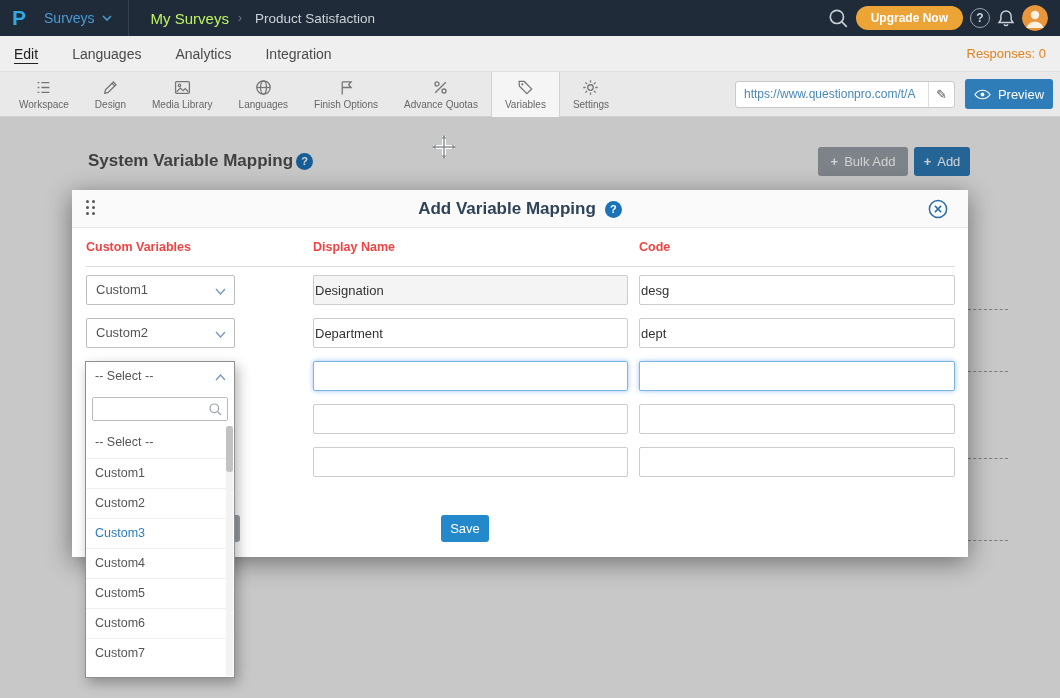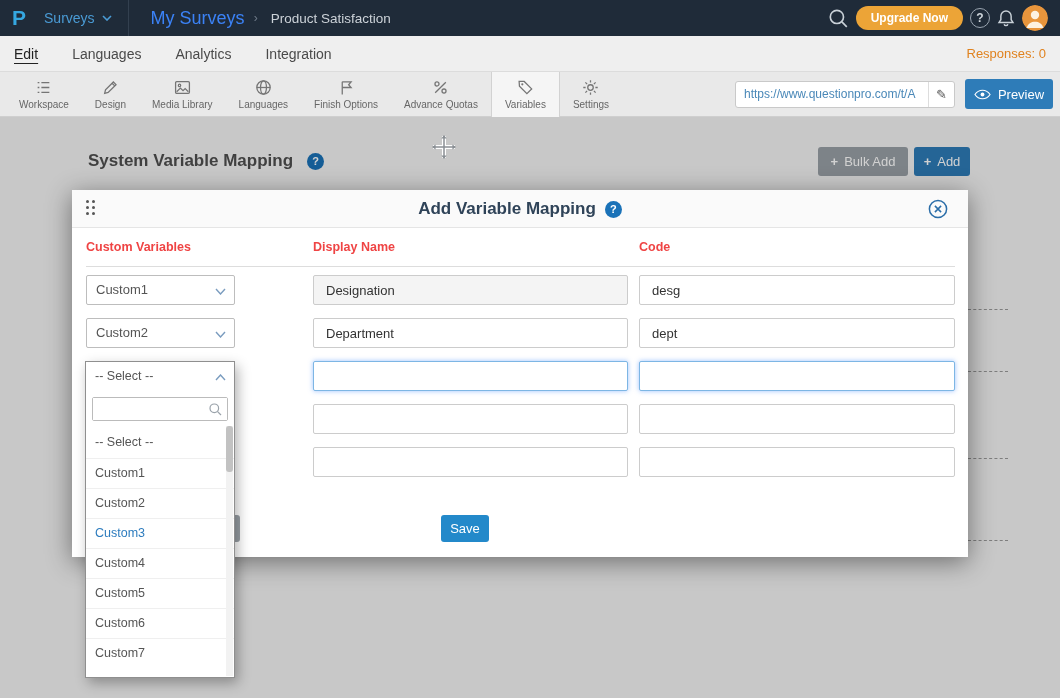--- a/index.html
+++ b/index.html
@@ -4,21 +4,21 @@
 <style>
   * { margin:0; padding:0; box-sizing:border-box; font-family:"Liberation Sans", sans-serif; }
   html,body { width:1060px; height:698px; overflow:hidden; }
   body { position:relative; background:#f4f4f4; }
 
   
   .topbar { position:absolute; top:0; left:0; width:1060px; height:36px; background:#1f2b39; display:flex; align-items:center; z-index:4; }
   .logo { margin-left:12px; font-size:21px; font-weight:bold; color:#35a7e0; cursor:pointer; }
   .surveys { margin-left:18px; display:flex; align-items:center; gap:7px; color:#4a9bd5; font-size:14px; cursor:pointer; }
   .tb-divider { width:1px; height:36px; background:#33404f; margin-left:16px; }
-  .crumb { margin-left:22px; color:#3b82f6; font-size:18px; cursor:pointer; text-decoration:none; }
+  .crumb { margin-left:22px; color:#bef264; font-size:15px; cursor:pointer; text-decoration:none; }
   .crumb-sep { margin-left:9px; color:#6d7988; font-size:12px; }
   .tb-title { margin-left:13px; color:#ccd2d8; font-size:13.5px; }
   .tb-right { margin-left:auto; margin-right:12px; display:flex; align-items:center; gap:7px; }
   .tb-iconbtn { display:flex; align-items:center; justify-content:center; cursor:pointer; }
   .upgrade-btn { background:#eca437; color:#fff; font-size:12px; font-weight:bold; padding:5px 15px; border-radius:13px; border:none; cursor:pointer; }
   .help-circle { width:20px; height:20px; border-radius:50%; border:1.5px solid #9aa5b1; color:#cfd6dc; font-size:12px; font-weight:bold; display:flex; align-items:center; justify-content:center; cursor:pointer; }
   .avatar { width:26px; height:26px; border-radius:50%; overflow:hidden; cursor:pointer; }
 
   
   .navbar { position:absolute; top:36px; left:0; width:1060px; height:36px; background:#efefef; border-bottom:1px solid #dcdcdc; display:flex; align-items:center; padding:12px 14px; z-index:4;text-align:center; }
@@ -32,42 +32,42 @@
   .titem svg { stroke:#757575; fill:none; stroke-width:1.2; }
   .titem .tlabel { font-size:10px; color:#666; white-space:nowrap; }
   .titem.active { background:#f5f5f5; border-left:1px solid #d2d2d2; border-right:1px solid #d2d2d2; }
   .url-box { position:absolute; left:735px; top:9px; width:220px; height:27px; background:#ffffff; border:1px solid #c9c9c9; border-radius:3px; display:flex; }
   .url-text { flex:1; font-size:12px; color:#4a88b8; line-height:25px; padding:0 8px; overflow:hidden; white-space:nowrap; }
   .url-edit { width:26px; border-left:1px solid #ddd; display:flex; align-items:center; justify-content:center; color:#555; font-size:13px; cursor:pointer; }
   .preview-btn { position:absolute; left:965px; top:7px; width:88px; height:30px; background:#2e7cb8; border:none; border-radius:3px; color:#fff; font-size:13px; display:flex; align-items:center; justify-content:center; gap:7px; cursor:pointer; }
 
   
   .content { position:absolute; top:117px; left:0; width:1060px; height:581px; background:#f4f4f4; }
-  .page-heading { position:absolute; left:88px; top:34px; font-size:17px; font-weight:600; color:#4f4f4f; display:flex; align-items:center; gap:14px; }
+  .page-heading { position:absolute; left:88px; top:34px; font-size:17px; font-weight:600; color:#4f4f4f; display:flex; align-items:center; gap:3px; }
   .qhelp { width:17px; height:17px; border-radius:50%; background:#1a72b8; color:#fff; font-size:11px; font-weight:bold; display:inline-flex; align-items:center; justify-content:center; cursor:pointer; }
   .bulk-add-btn { position:absolute; left:818px; top:30px; width:90px; height:29px; background:#99a0a6; border:none; border-radius:3px; color:#fff; font-size:13px; display:flex; align-items:center; justify-content:center; gap:6px; cursor:pointer; }
   .add-btn { position:absolute; left:914px; top:30px; width:56px; height:29px; background:#2e7cb8; border:none; border-radius:3px; color:#fff; font-size:13px; display:flex; align-items:center; justify-content:center; gap:6px; cursor:pointer; }
   .plus-glyph { font-weight:bold; font-size:13px; }
   .dash { position:absolute; left:968px; width:40px; border-top:1px dashed #9a9a9a; }
 
   .overlay { position:absolute; top:117px; left:0; width:1060px; height:581px; background:rgba(0,0,0,0.18); z-index:5; }
 
   
   .modal { position:absolute; left:72px; top:190px; width:896px; height:367px; background:#fff; z-index:10; box-shadow:0 5px 24px rgba(0,0,0,0.45); }
   .m-head { position:relative; height:38px; background:#fafafa; border-bottom:1px solid #e5e5e5; }
   .drag-dots { position:absolute; left:14px; top:10px; display:grid; grid-template-columns:3px 3px; grid-auto-rows:3px; gap:3px; cursor:move; }
   .drag-dots i { width:3px; height:3px; border-radius:50%; background:#555; }
   .m-title { height:38px; display:flex; align-items:center; justify-content:center; gap:9px; font-size:17px; font-weight:bold; color:#2f4358; }
   .m-close { position:absolute; right:20px; top:9px; cursor:pointer; width:20px; height:20px; }
   .m-colhdr { position:absolute; top:50px; font-size:12.5px; font-weight:bold; color:#ef4444; }
   .col-line { position:absolute; left:14px; right:13px; top:76px; border-top:1px solid #ddd; }
   .m-row { position:absolute; left:0; width:896px; height:30px; }
   .sel { position:absolute; left:14px; width:149px; height:30px; border:1px solid #bdbdbd; border-radius:2px; background:#fff; font-size:13px; color:#555; line-height:28px; padding-left:9px; cursor:pointer; }
   .sel .chev { position:absolute; right:8px; top:12px; }
-  .m-inp { position:absolute; height:30px; border:1px solid #ccc; border-radius:2px; font-size:13px; color:#333; padding:0 12px; background:#fff; outline:none; }
+  .m-inp { position:absolute; height:30px; border:1px solid #ccc; border-radius:2px; font-size:13px; color:#333; padding:0 1px; background:#fff; outline:none; }
   .inp-display { left:241px; width:315px; }
   .inp-code { left:567px; width:316px; }
   .m-inp.gray { background:#f4f4f4; }
   .m-inp.focused { border-color:#7db6e4; box-shadow:0 0 5px rgba(77,144,254,0.55); }
   .save-btn { position:absolute; left:369px; top:325px; width:48px; height:27px; background:#2389ca; border:none; border-radius:3px; color:#fff; font-size:13px; cursor:pointer; }
   .hidden-gray-btn { position:absolute; left:98px; top:325px; width:70px; height:27px; background:#99a0a6; border:none; border-radius:3px; cursor:pointer; }
 
   
   .dropdown { position:absolute; left:85px; top:361px; width:150px; height:317px; background:#fff; border:1px solid #8f8f8f; box-shadow:3px 5px 12px rgba(0,0,0,0.3); z-index:20; }
   .dd-head { position:relative; height:30px; font-size:12.5px; color:#555; line-height:29px; padding-left:9px; cursor:pointer; }

